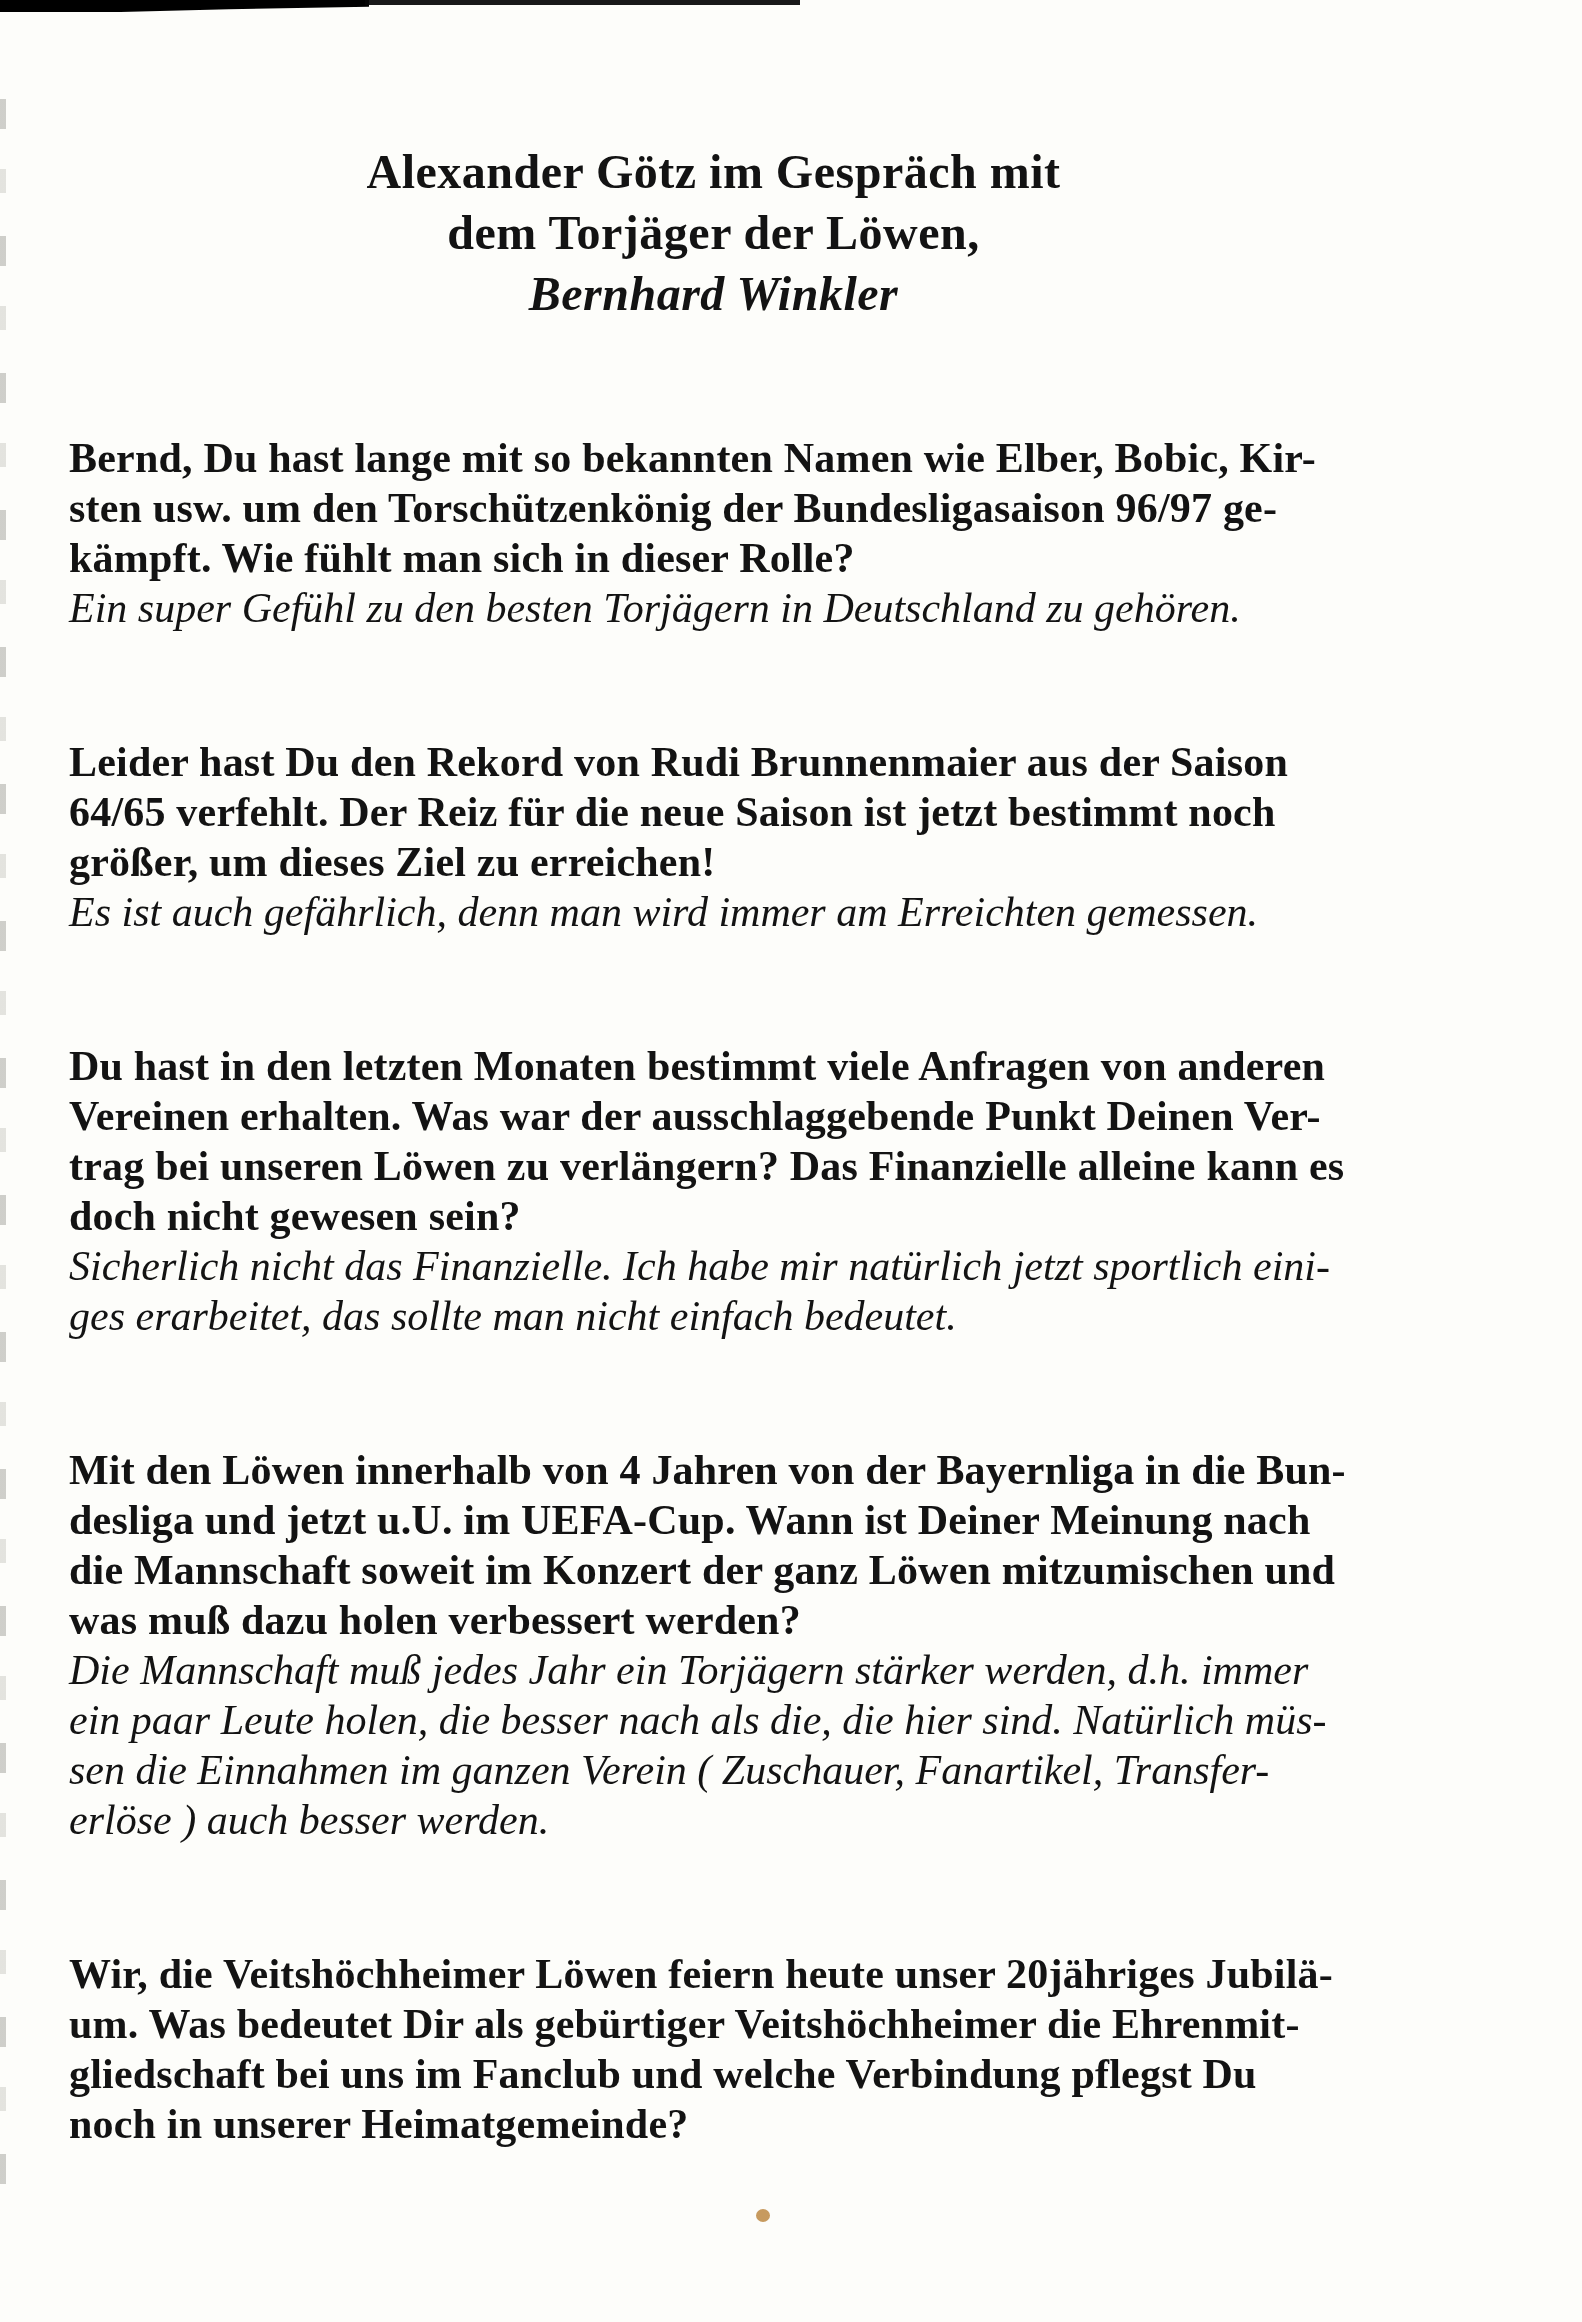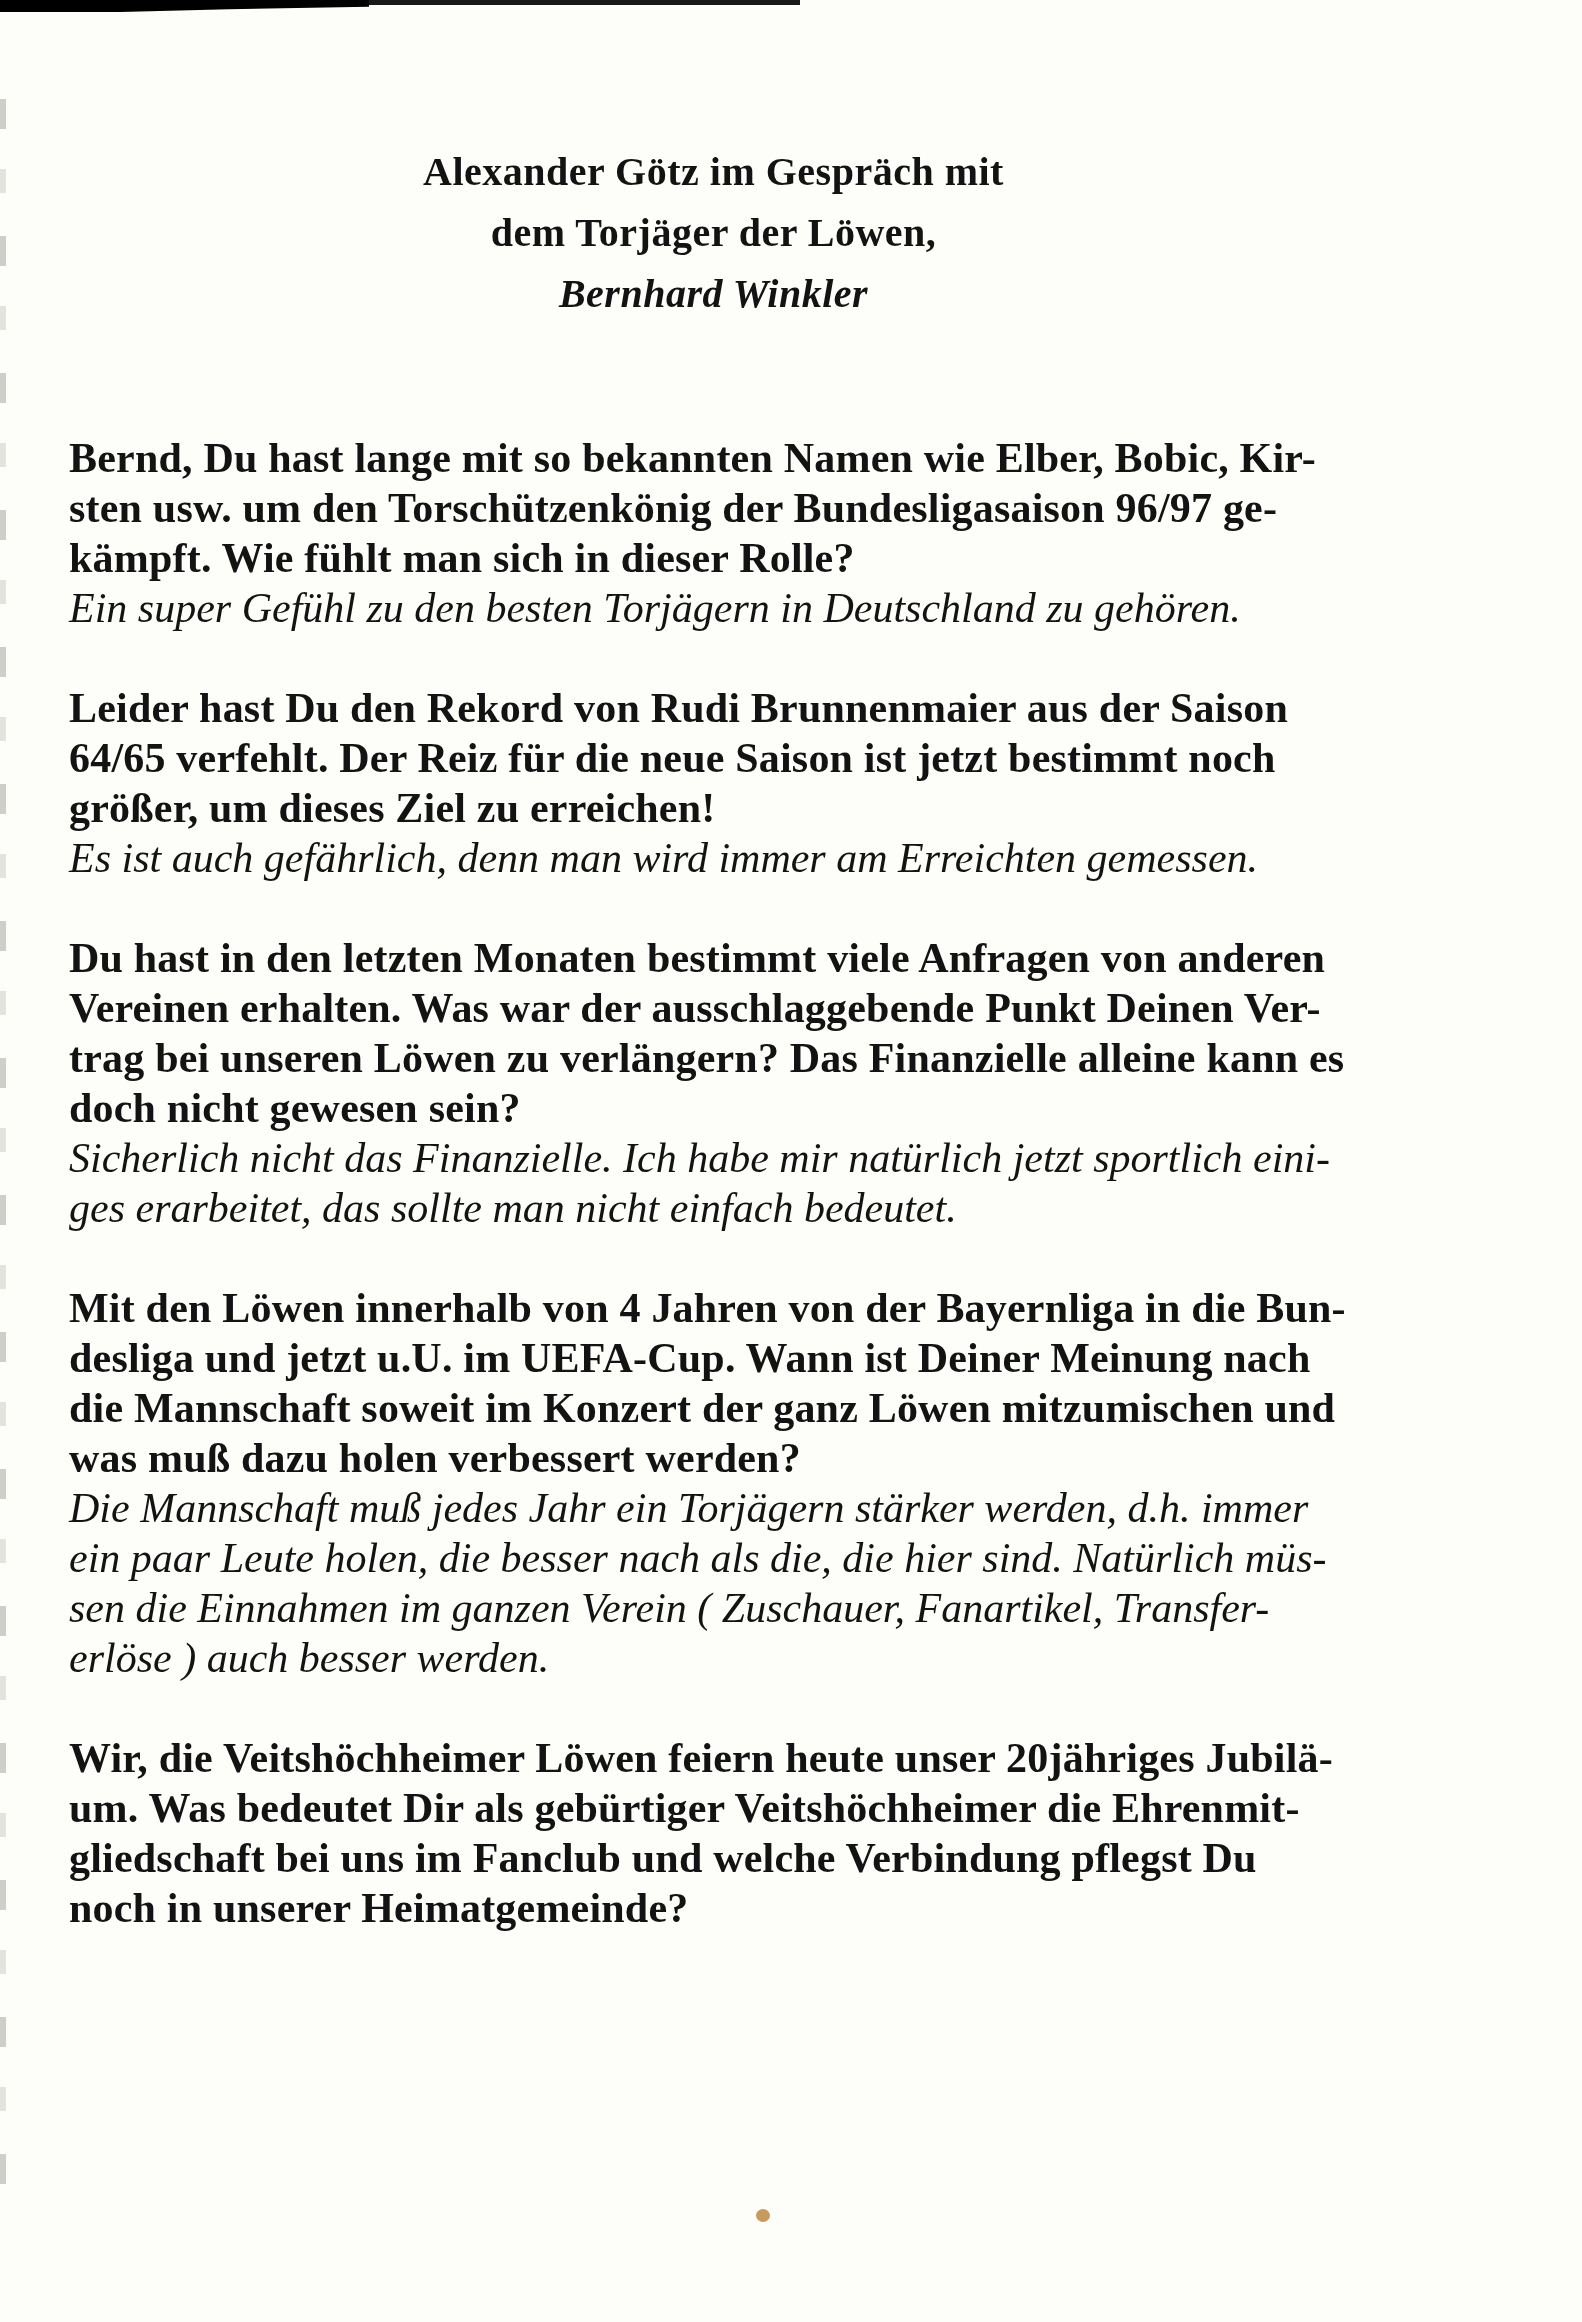--- a/index.html
+++ b/index.html
@@ -39,37 +39,37 @@
     width: 14px; height: 13px; border-radius: 50%;
     background: #c79a5e;
   }
 
   
   .title-block {
     padding-top: 141px;
     text-align: center;
     padding-right: 156px;
     font-weight: bold;
-    font-size: 40px;
+    font-size: 48px;
     line-height: 61px;
     letter-spacing: 0.5px;
   }
   .title-line { display: block; }
   .title-author { display: block; font-style: italic; }
 
   
   .content {
     margin: 109px 28px 0 69px;
     font-size: 42px;
     line-height: 50px;
   }
   .para { margin: 0; }
   .para.question { font-weight: bold; letter-spacing: 0.2px; }
   .para.answer { font-weight: normal; font-style: italic; }
-  .para + .para.question { margin-top: 50px; }
+  .para + .para.question { margin-top: 104px; }
   .line { display: block; white-space: nowrap; }
 </style>
 </head>
 <body>
 
 <div class="page">
 
   <div class="scan-bar-thick"></div>
   <div class="scan-bar-thin"></div>
   <div class="scan-left-noise"></div>

